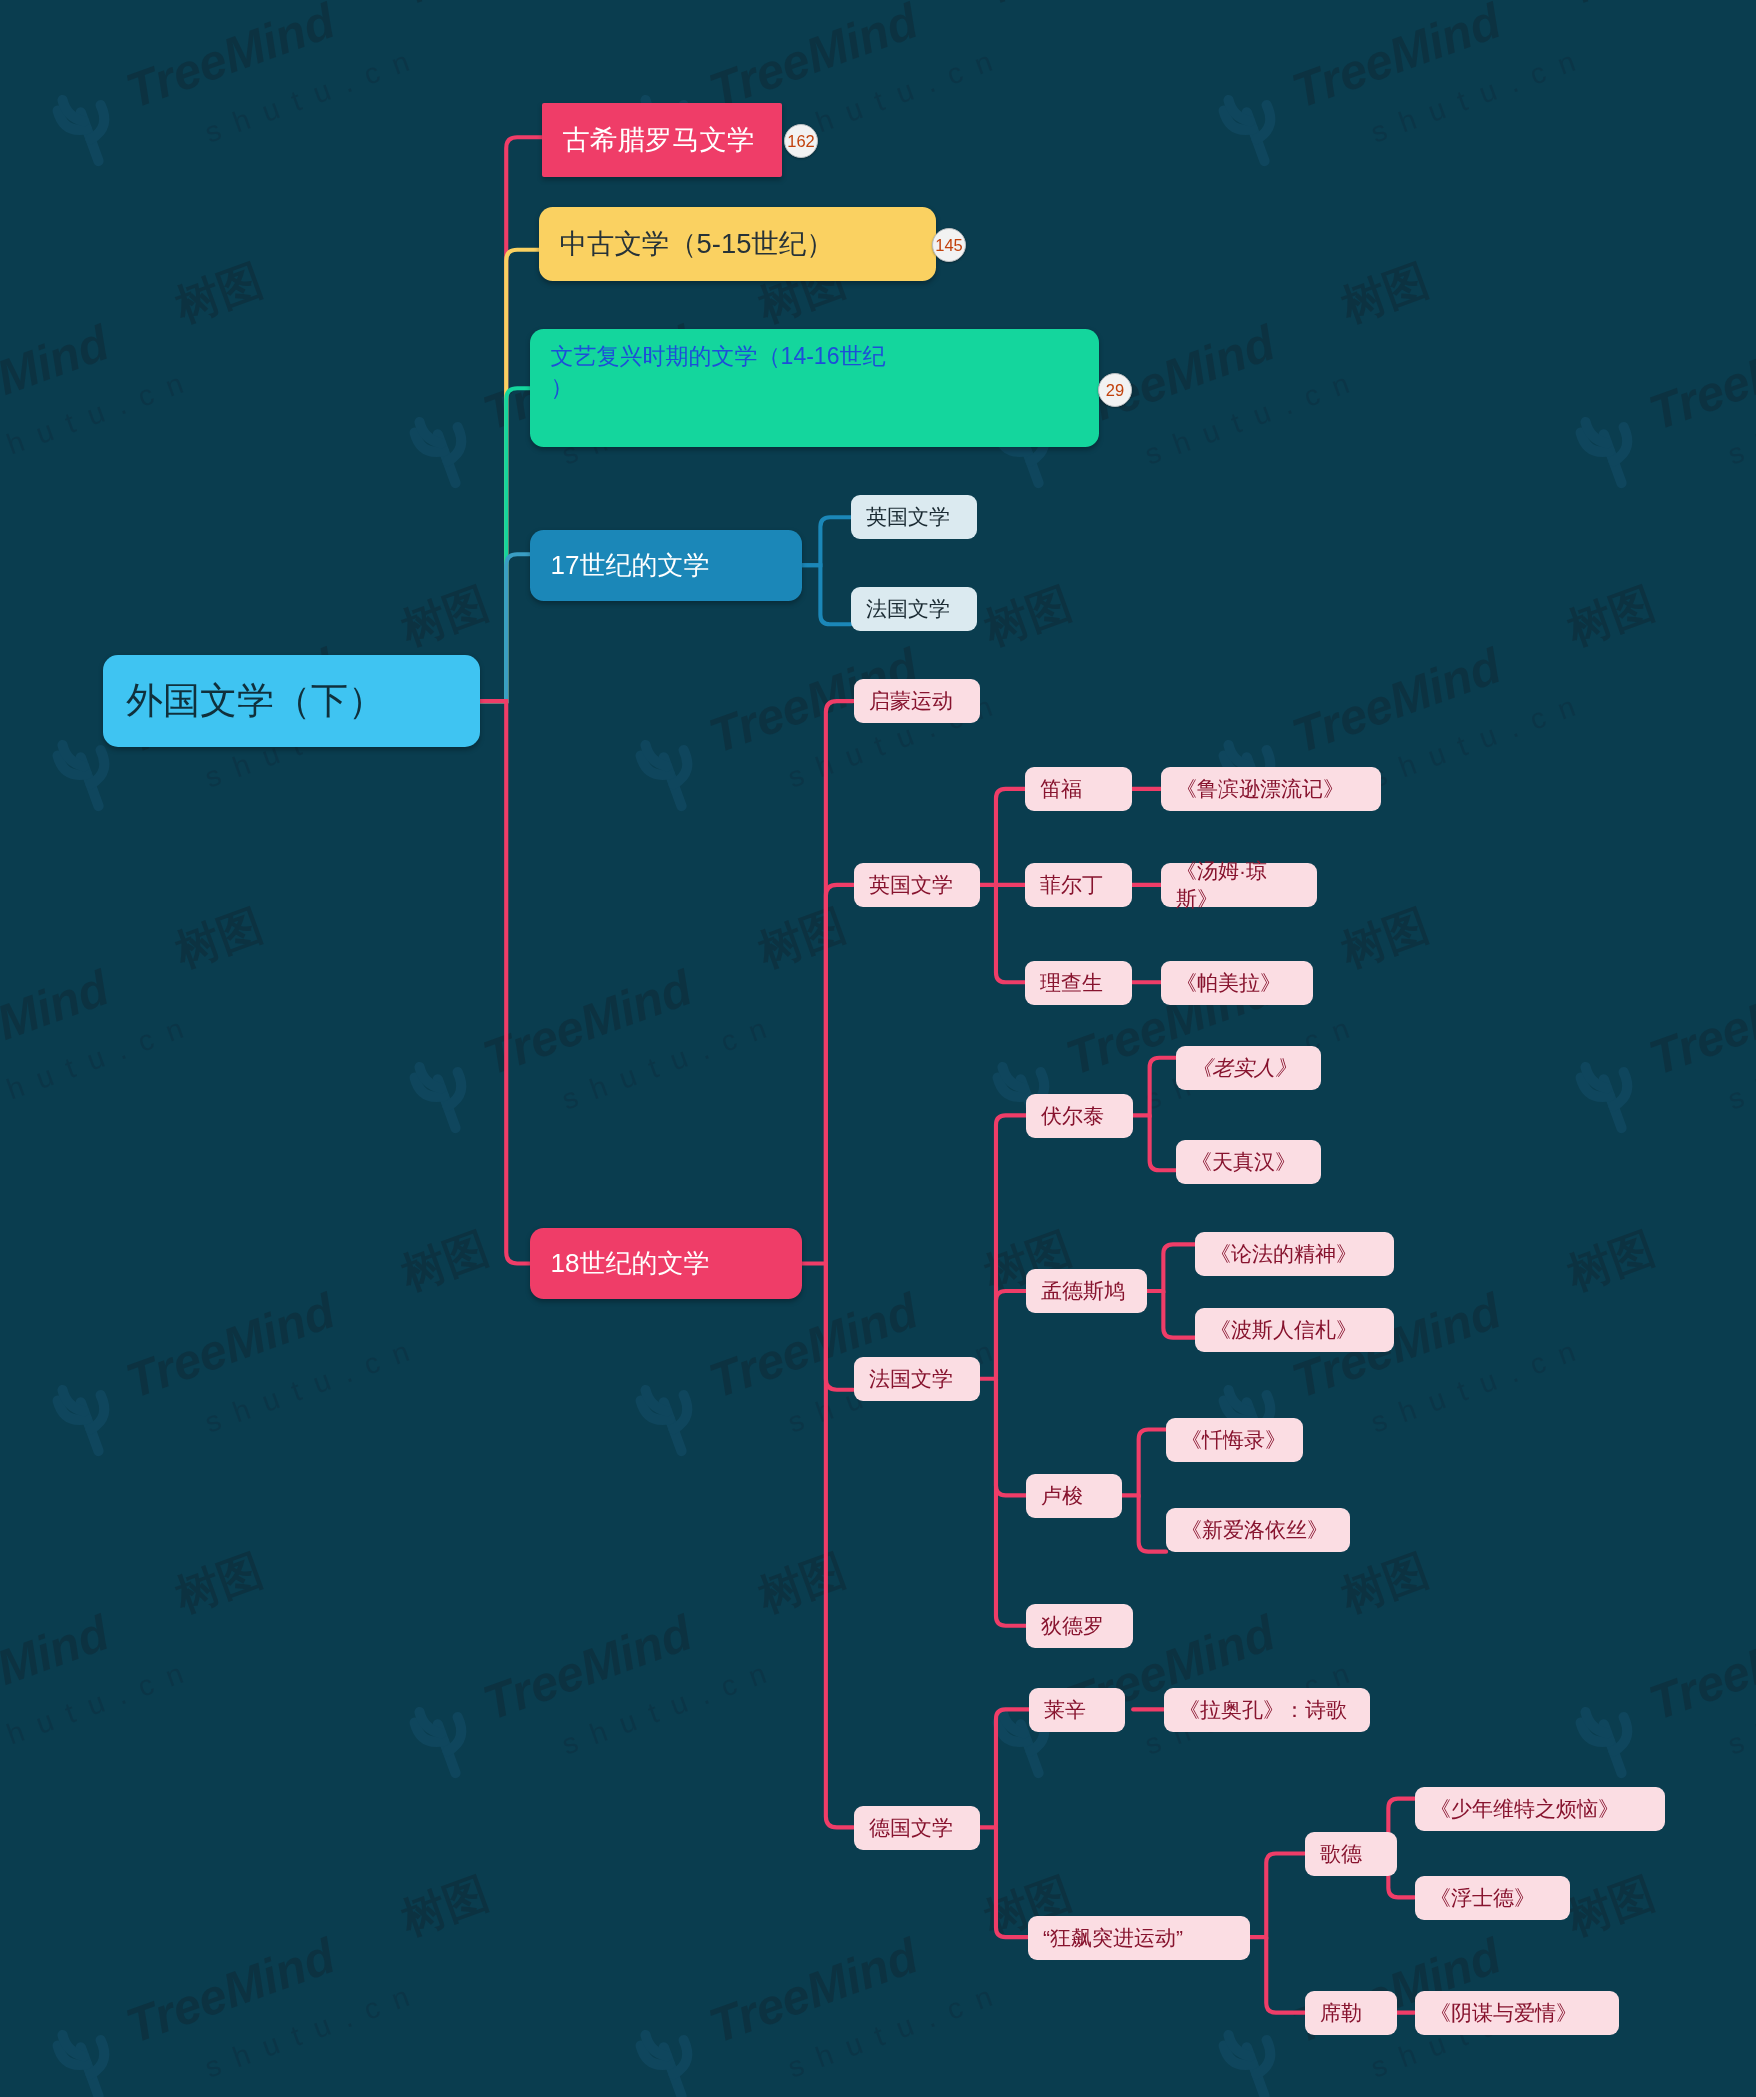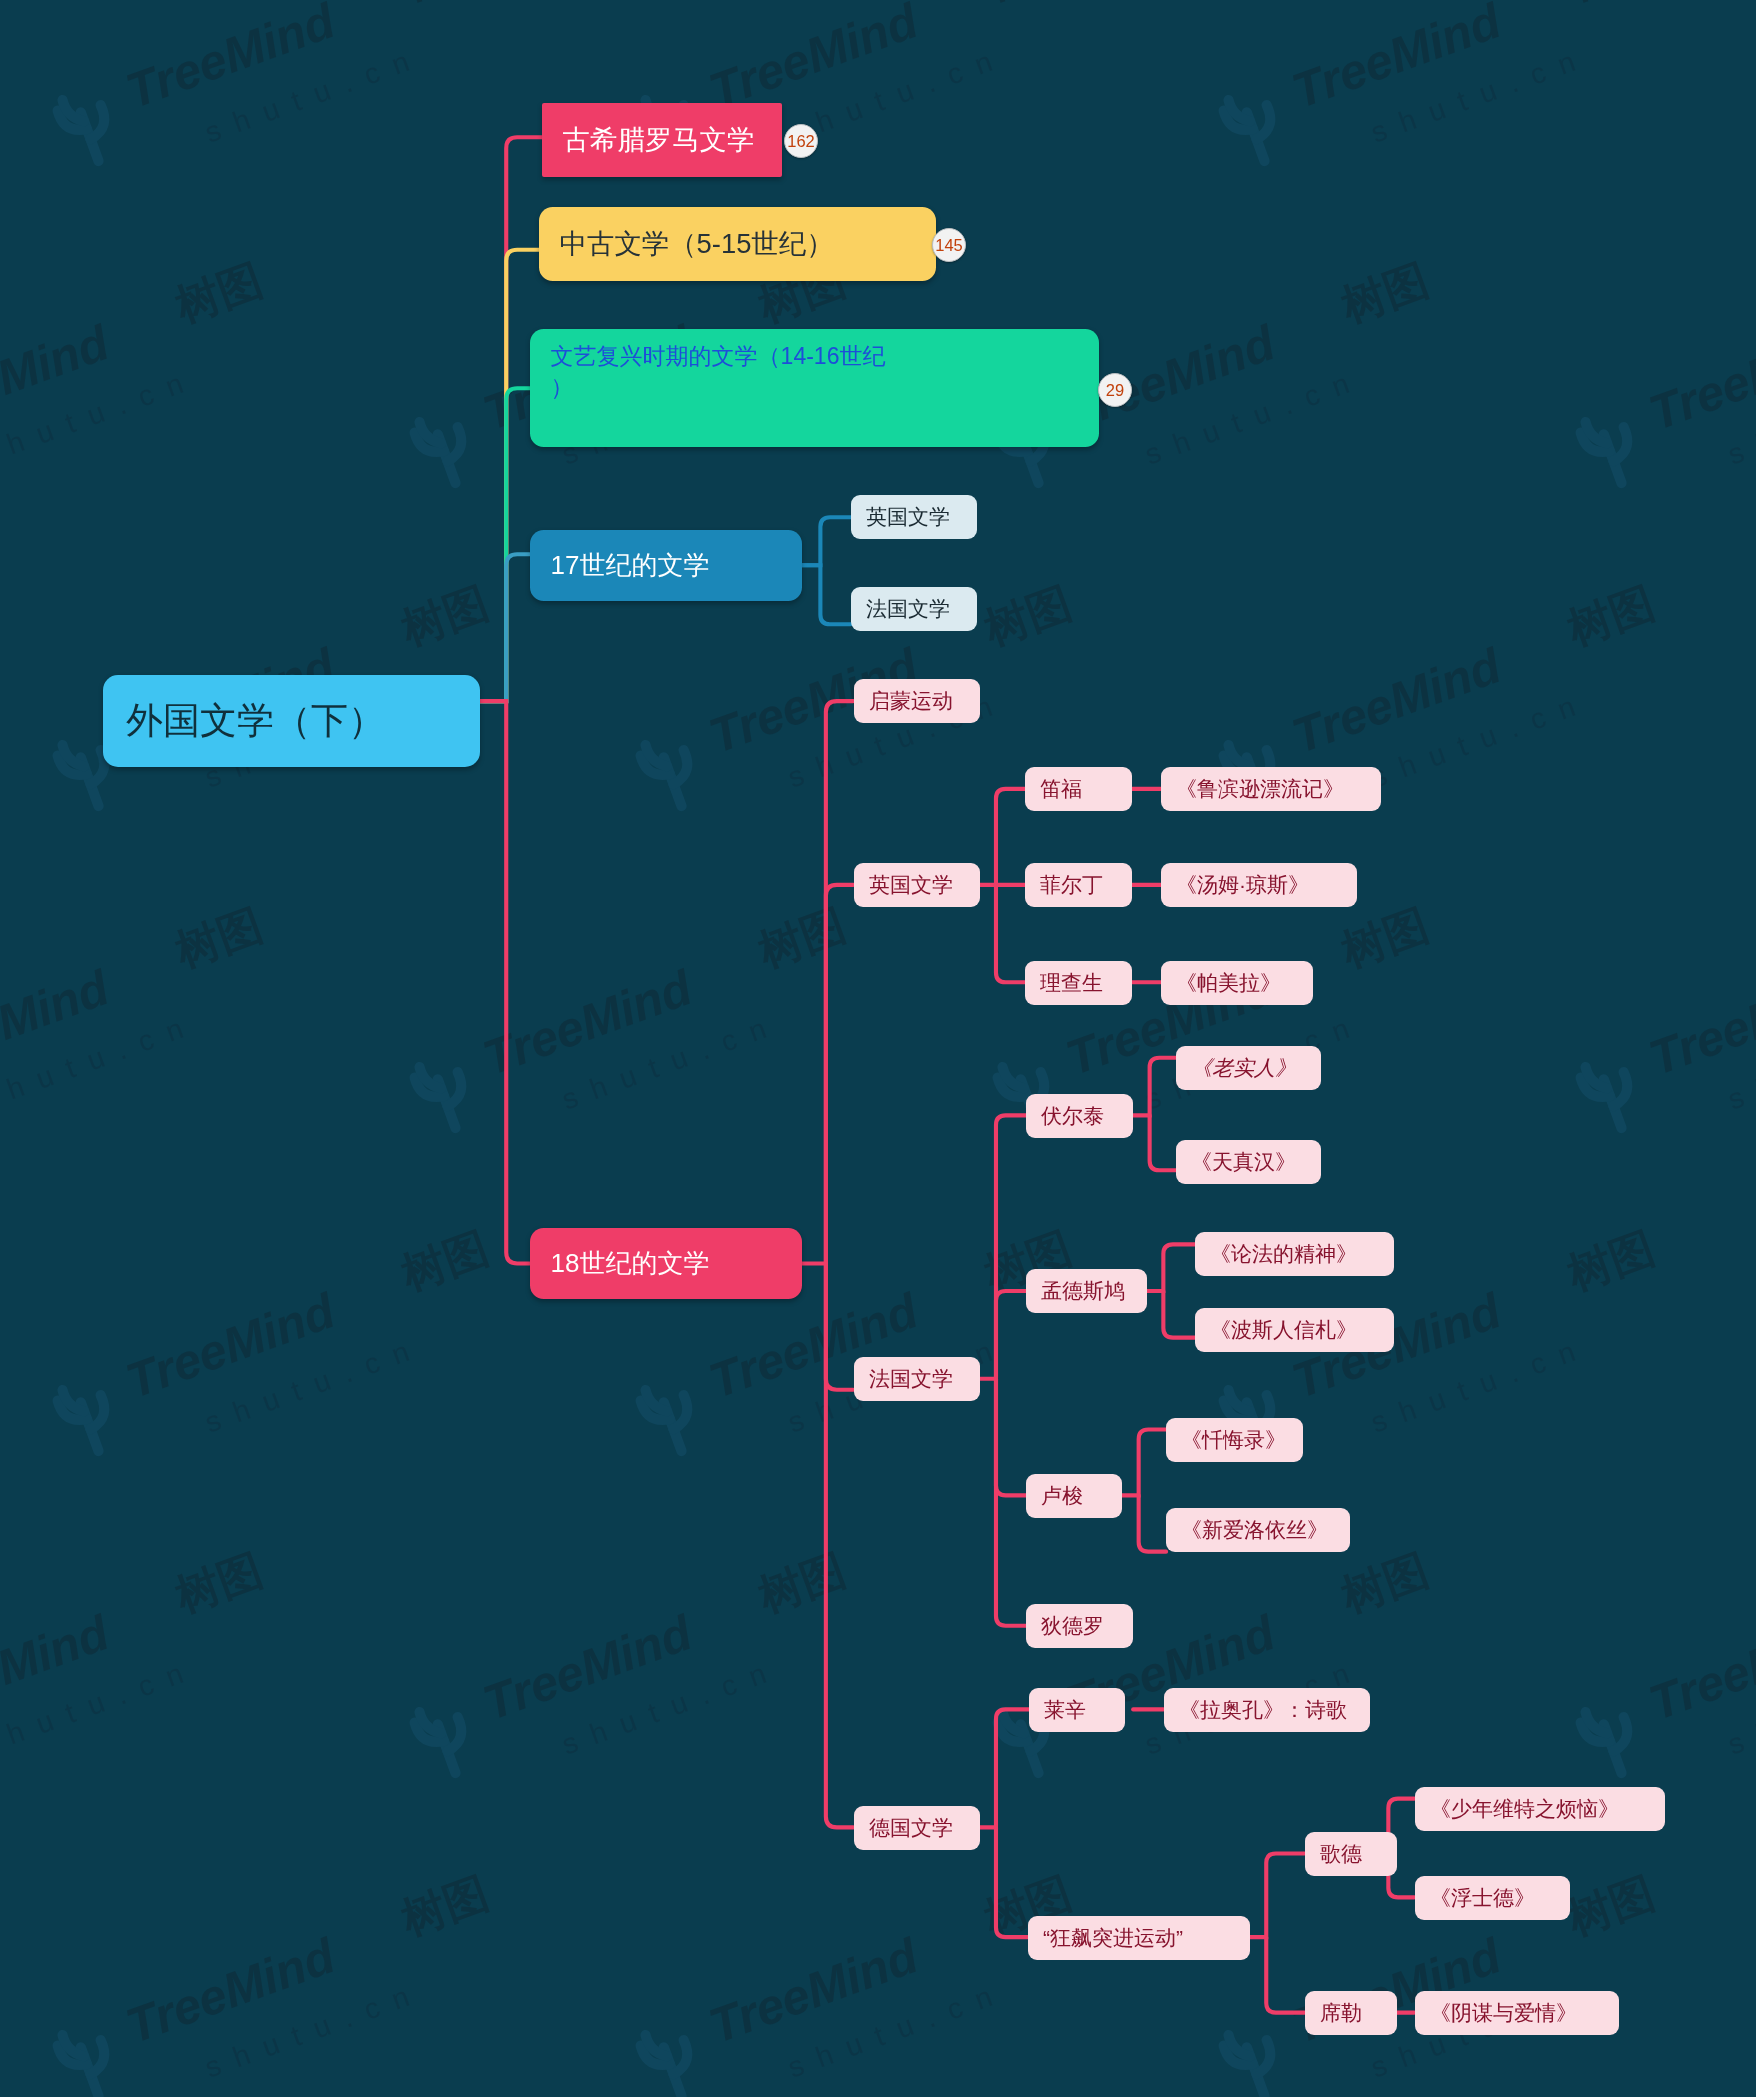--- a/index.html
+++ b/index.html
@@ -48,21 +48,20 @@
     white-space:pre-wrap;
     line-height:1.34;
   }
   .node span{display:block;width:100%;}
 
   .n-root{
     background:#3fc4f2;color:#10303c;
     font-size:37px;border-radius:15px;
     padding:8px 23px;justify-content:flex-start;
     box-shadow:0 2.1px 4.8px rgba(0,0,0,.28);
-    margin-top:20px;
   }
   .n-l1-pink{
     background:#ef3d68;color:#ffffff;font-size:27.4px;
     padding:0 20.6px;justify-content:center;border-radius:2px;
     box-shadow:0 2.1px 4.8px rgba(0,0,0,.28);
   }
   .n-l1-yellow{
     background:#fad161;color:#263238;font-size:27.4px;
     padding:0 20.6px;justify-content:center;border-radius:13.7px;
     box-shadow:0 2.1px 4.8px rgba(0,0,0,.28);
@@ -531,21 +530,21 @@
   <div class="node n-rose" style="left:1025px;top:767px;width:107px;height:44px;">
     <span>笛福</span>
   </div>
   <div class="node n-rose" style="left:1161px;top:767px;width:220px;height:44px;">
     <span>《鲁滨逊漂流记》</span>
   </div>
 
   <div class="node n-rose" style="left:1025px;top:863px;width:107px;height:44px;">
     <span>菲尔丁</span>
   </div>
-  <div class="node n-rose" style="left:1161px;top:863px;width:196px;height:44px;">
+  <div class="node n-rose" style="left:1161px;top:863px;width:156px;height:44px;">
     <span>《汤姆·琼斯》</span>
   </div>
 
   <div class="node n-rose" style="left:1025px;top:961px;width:107px;height:44px;">
     <span>理查生</span>
   </div>
   <div class="node n-rose" style="left:1161px;top:961px;width:152px;height:44px;">
     <span>《帕美拉》</span>
   </div>
 

